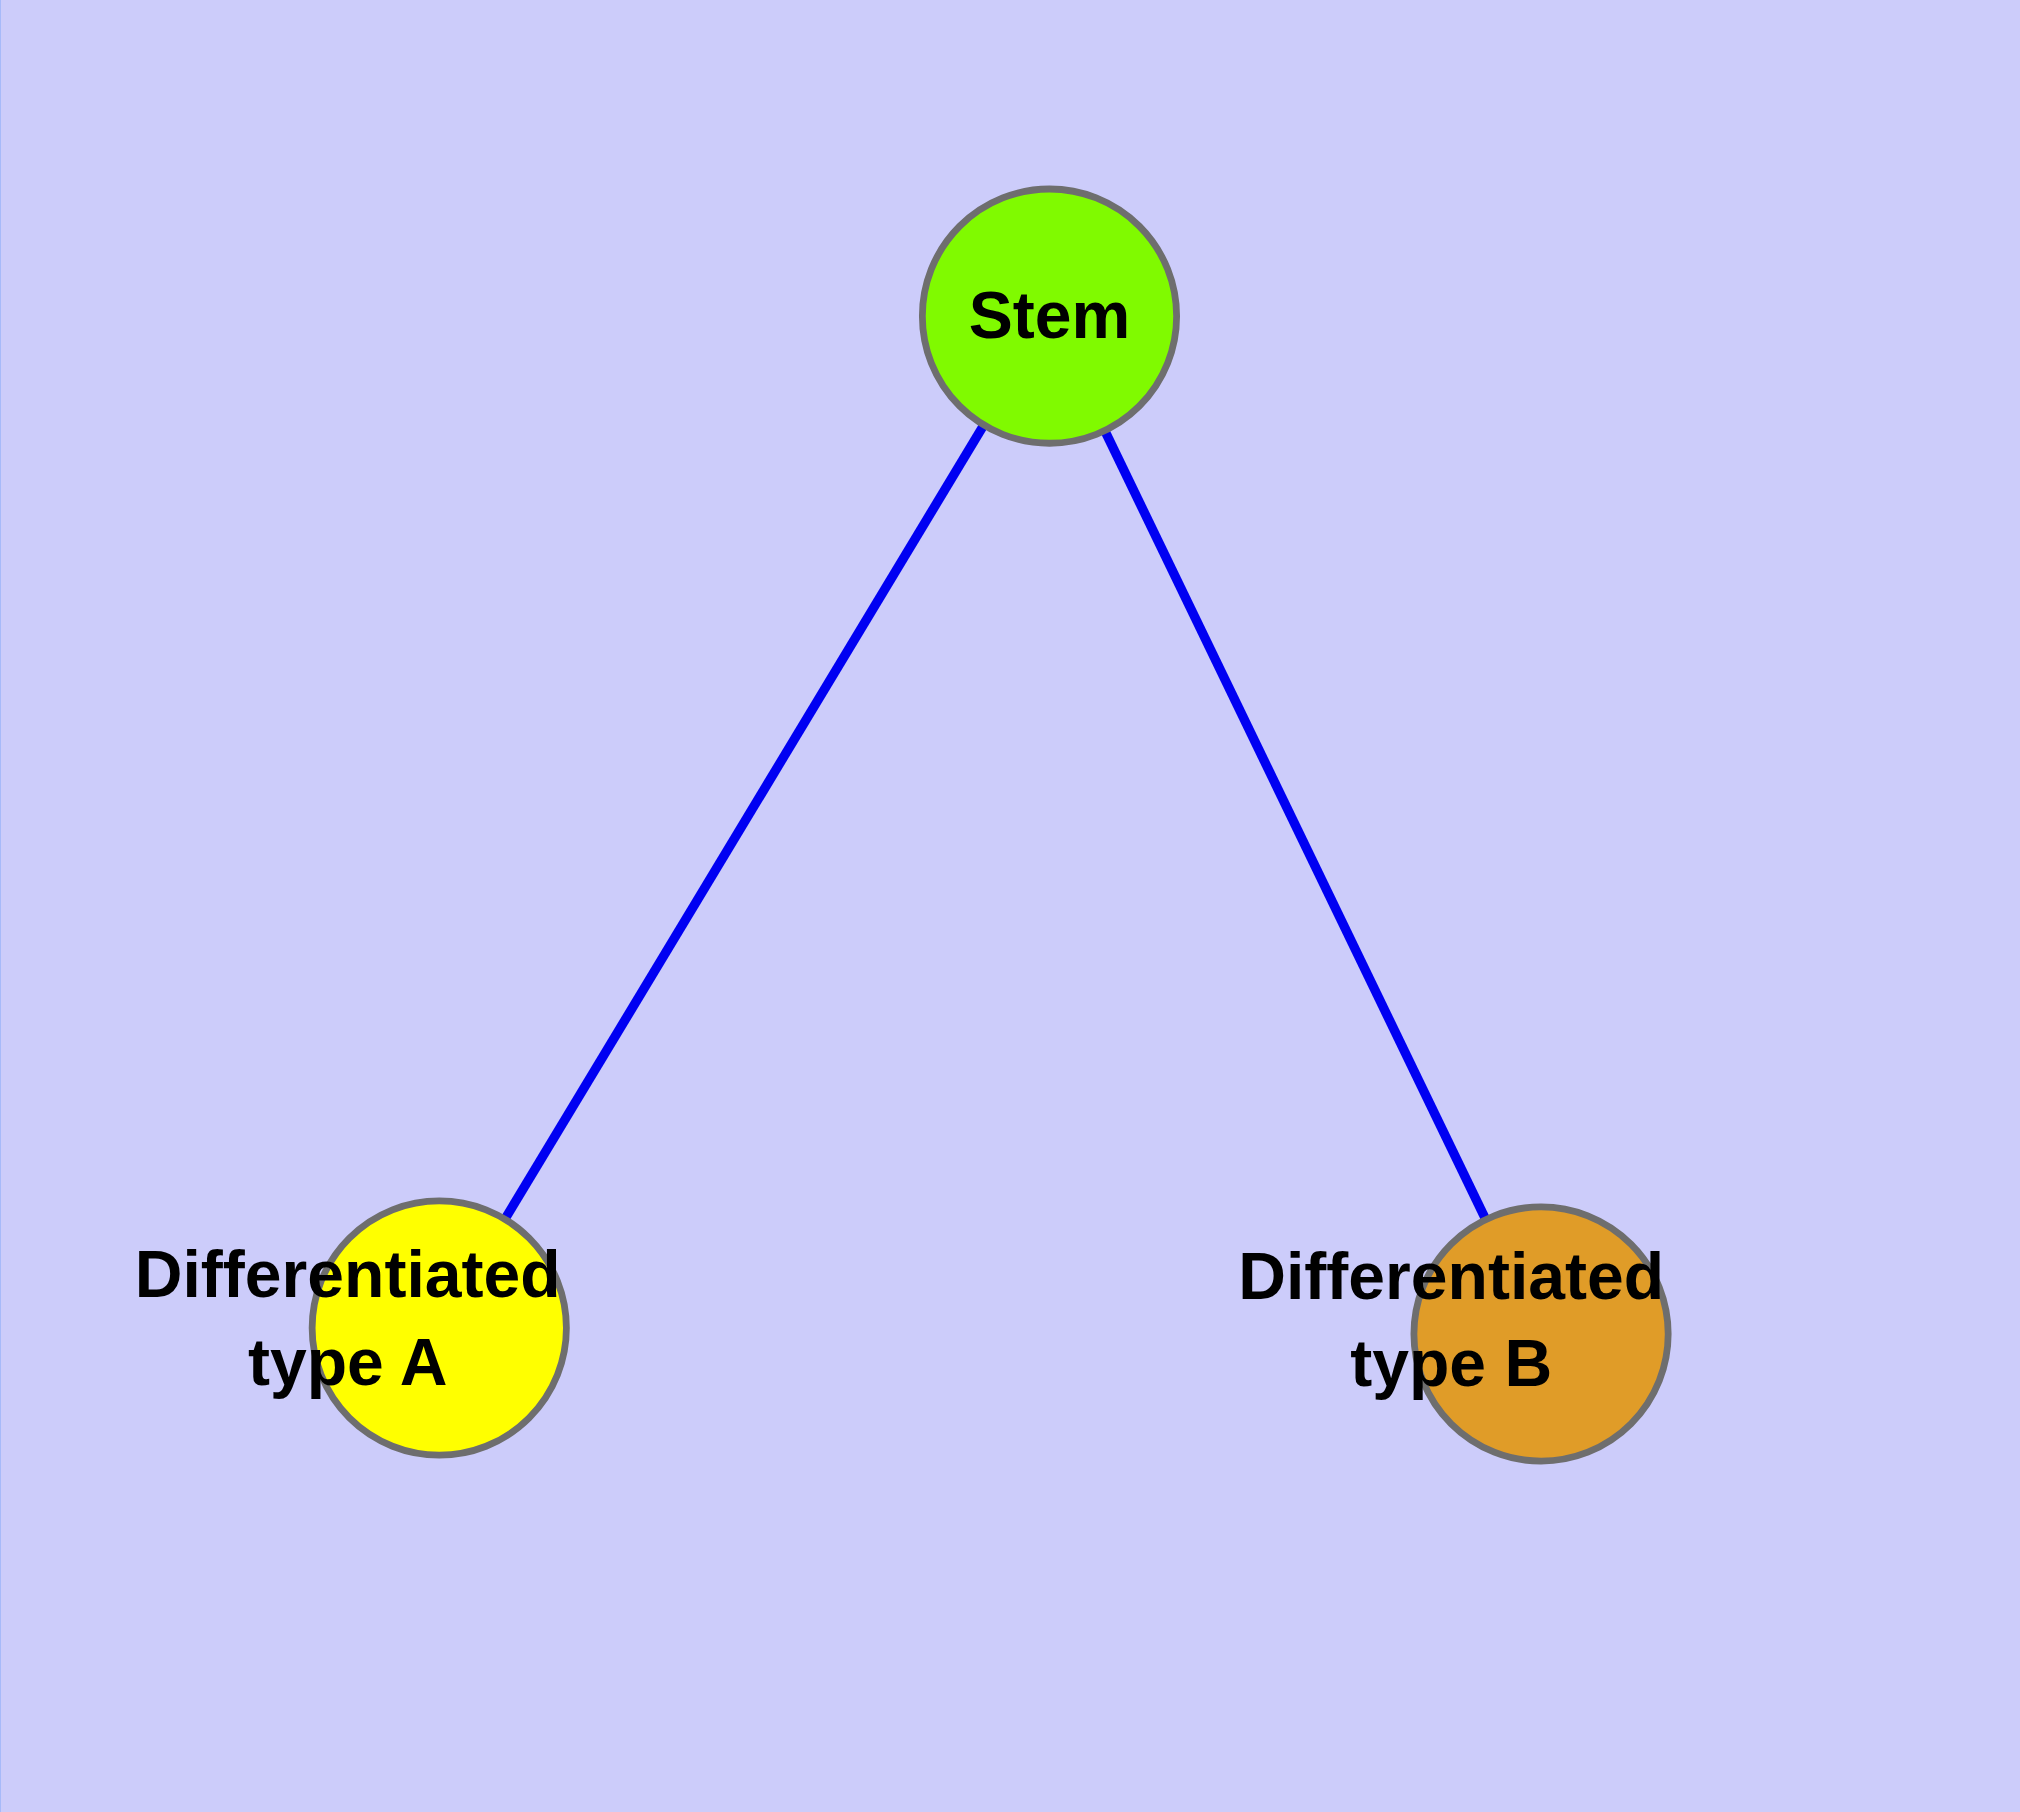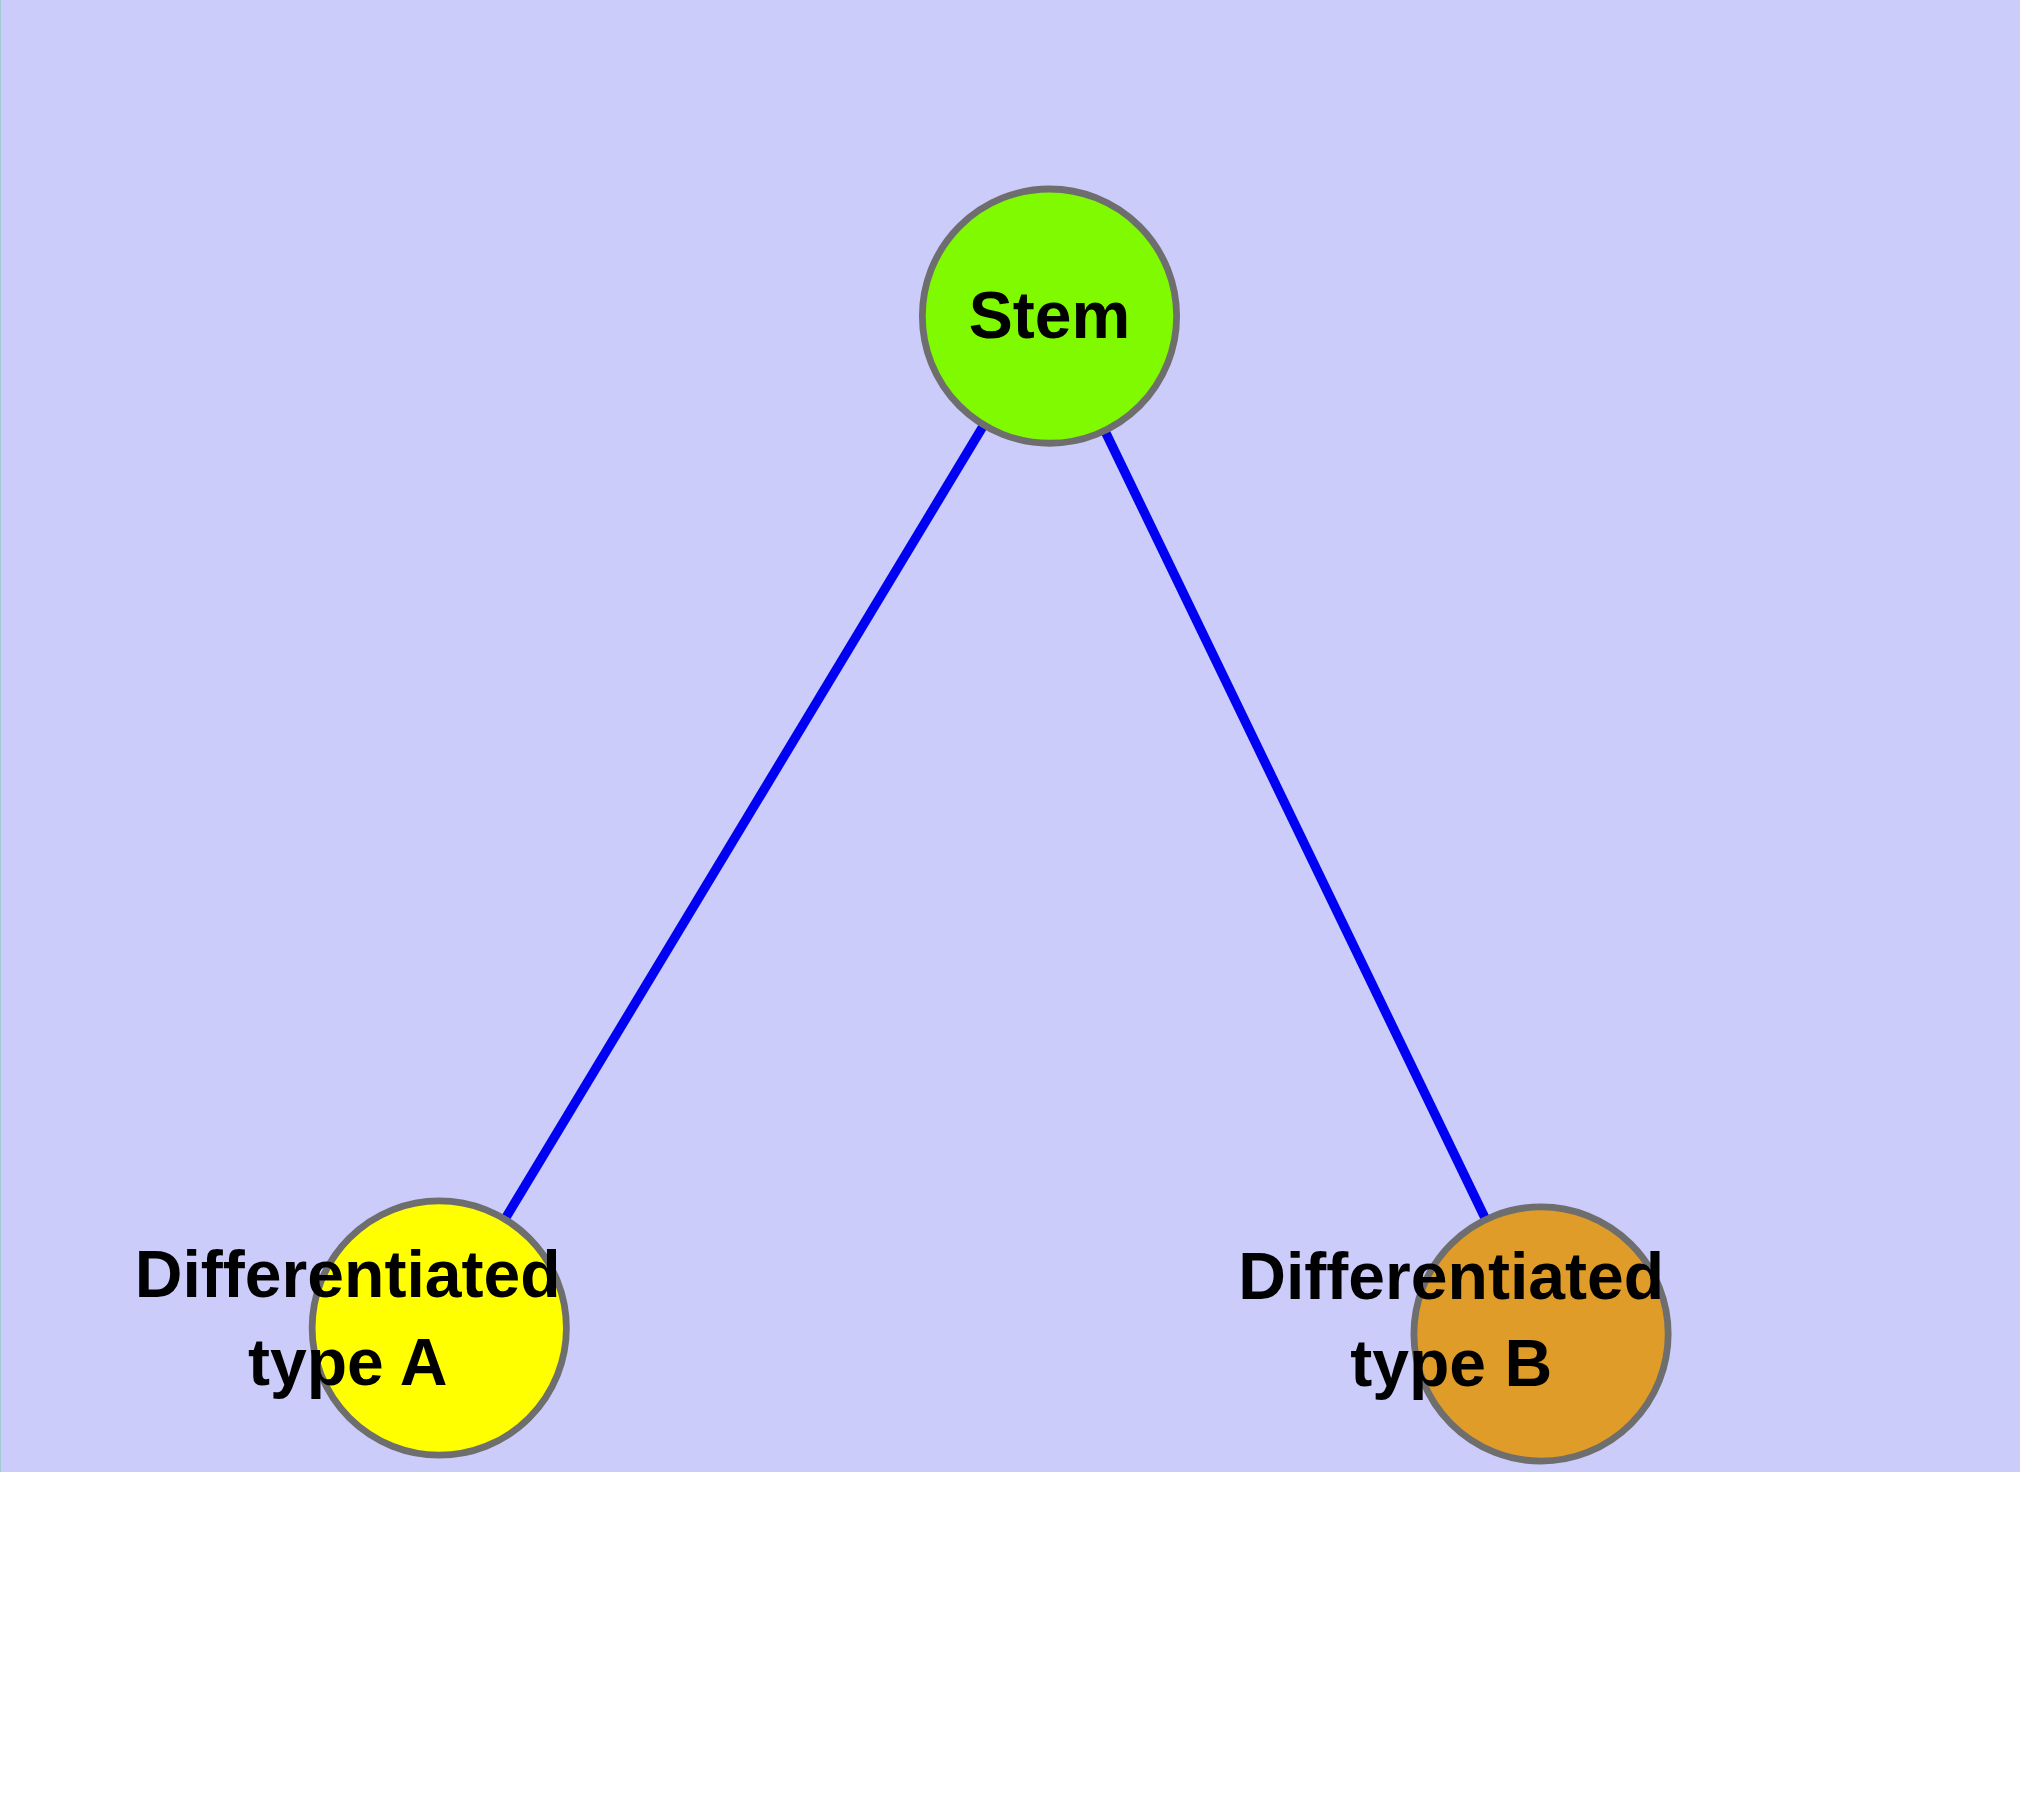--- a/index.html
+++ b/index.html
@@ -3,22 +3,22 @@
 <meta charset="utf-8">
 <style>
   html, body {
     margin: 0;
     padding: 0;
     background: #ffffff;
   }
   #stage {
     position: relative;
     width: 2021px;
-    height: 1472px;
-    background: #22c55e;
+    height: 1812px;
+    background: #3b82f6;
     overflow: hidden;
     font-family: "Liberation Sans", sans-serif;
   }
   #graph-svg {
     position: absolute;
     left: 0;
     top: 0;
     width: 2021px;
     height: 1812px;
     display: block;

